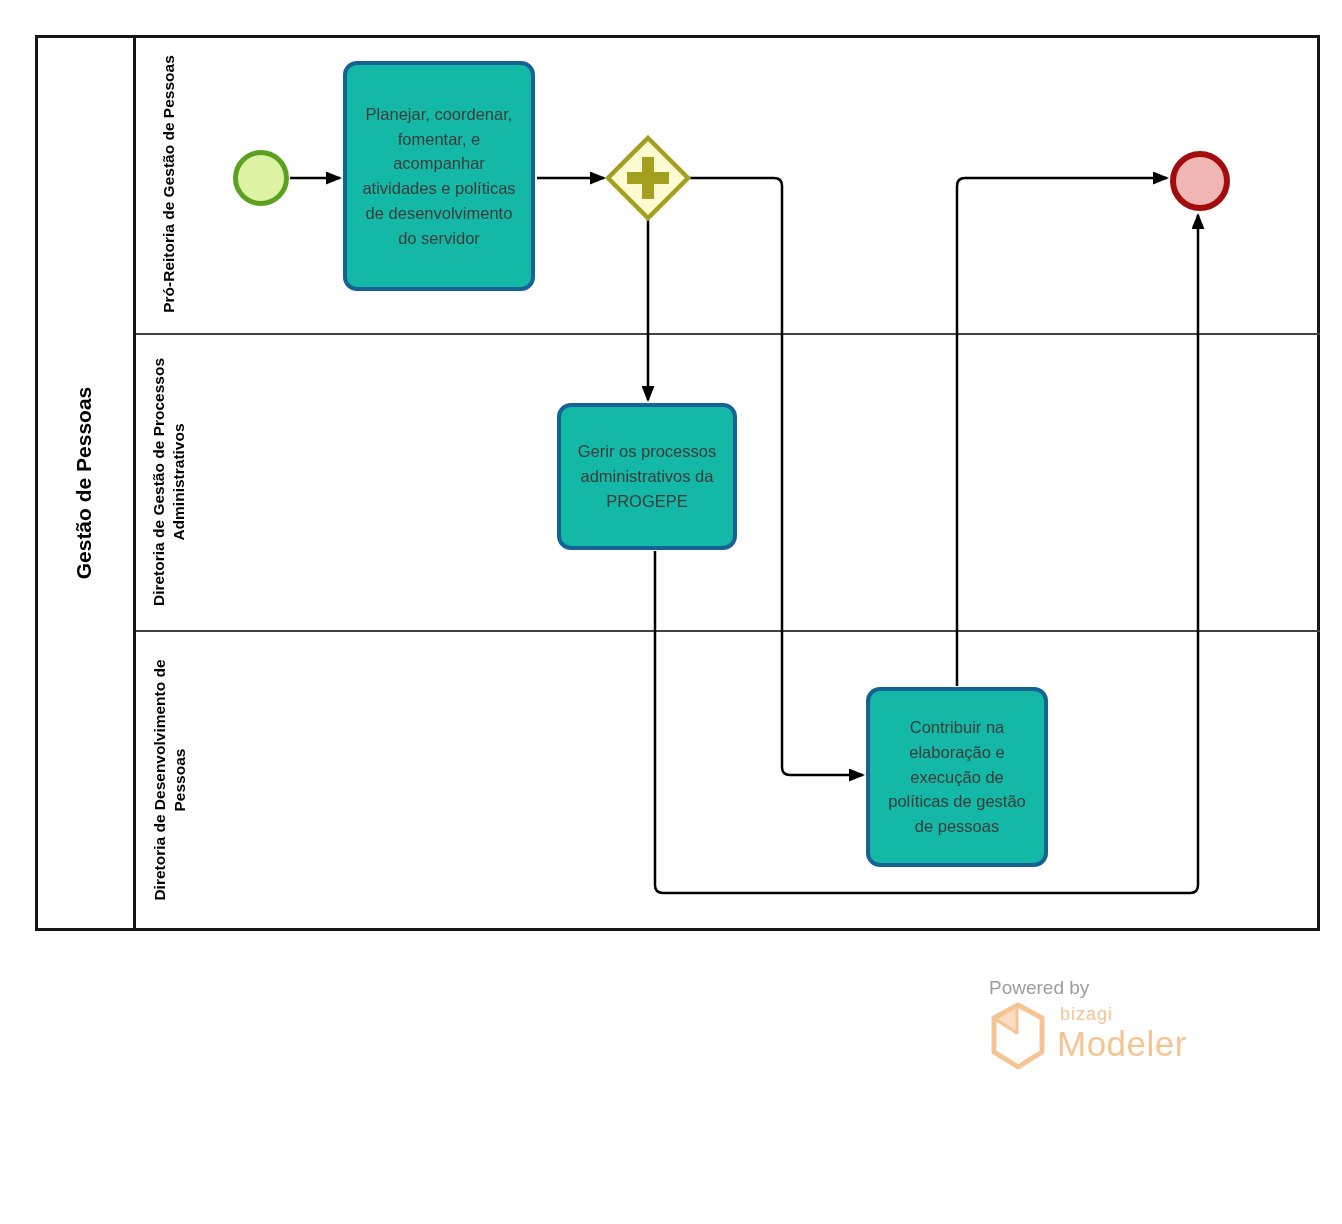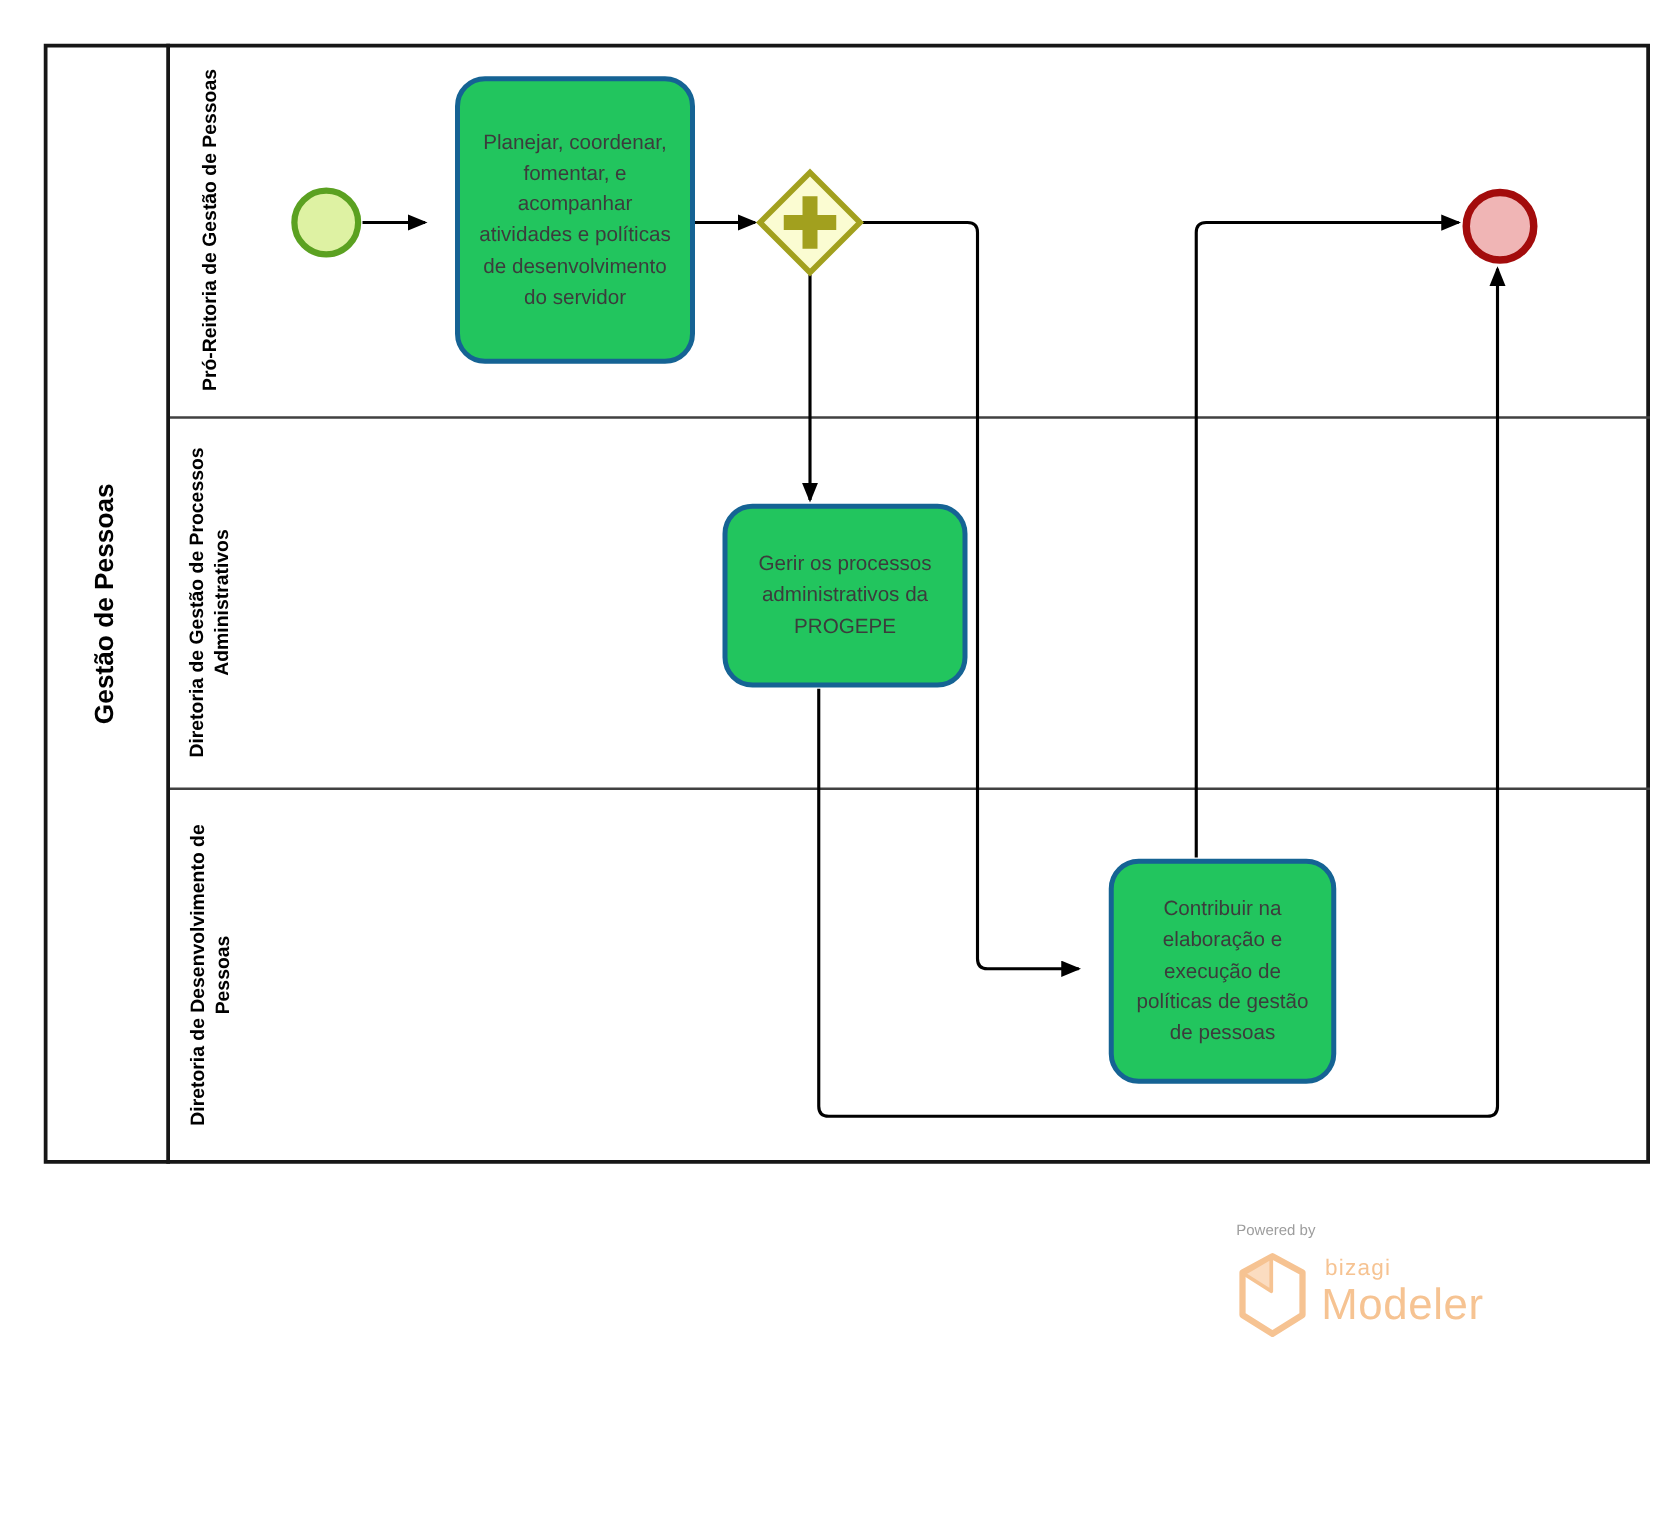--- a/index.html
+++ b/index.html
@@ -33,42 +33,41 @@
   .lane-label-3 { left:19px; top:744px; width:301px; height:72px; }
 
   
   .flows { position:absolute; left:0; top:0; }
   .flow-path { fill:none; stroke:#000000; stroke-width:2.5px; }
   .arrowhead { fill:#000000; }
 
   
   .task {
     position:absolute; box-sizing:border-box;
-    background:#22c55e; border:4px solid #156394; border-radius:24px;
+    background:#14b8a6; border:4px solid #156394; border-radius:14px;
     display:flex; align-items:center; justify-content:center;
     text-align:center; font-size:16.5px; line-height:1.5; color:#3c3c3c;
     padding:6px 10px;
-    margin-left:21px;
   }
   .task-planejar   { left:343px; top:61px;  width:192px; height:230px; }
-  .task-gerir      { left:557px; top:403px; width:196px; height:147px; }
+  .task-gerir      { left:557px; top:403px; width:180px; height:147px; }
   .task-contribuir { left:866px; top:687px; width:182px; height:180px; }
 
   
   .event { position:absolute; box-sizing:border-box; border-radius:50%; }
   .start-event { left:233px; top:150px; width:56px; height:56px; background:#def2a3; border:5px solid #5ba121; }
   .end-event   { left:1170px; top:151px; width:60px; height:60px; background:#f0b5b5; border:6px solid #a30c0c; }
 
   
   .gateway { position:absolute; left:603px; top:133px; width:90px; height:90px; }
   .gateway-diamond { fill:#fbfcd2; stroke:#a2a01e; stroke-width:4.5px; stroke-linejoin:miter; }
   .gateway-plus { stroke:#a2a01e; stroke-width:12px; fill:none; }
 
   
-  .powered-by { position:absolute; left:989px; top:977px; font-size:12px; font-weight:500; color:#9d9d9d; }
+  .powered-by { position:absolute; left:989px; top:977px; font-size:19px; font-weight:500; color:#9d9d9d; }
   .brand-icon { position:absolute; left:991px; top:1002px; }
   .hex-outline { fill:none; stroke:#f6c392; stroke-width:5px; stroke-linejoin:round; }
   .hex-fold { fill:#fbdcc0; stroke:#f6c392; stroke-width:3px; stroke-linejoin:round; }
   .brand-name { position:absolute; left:1060px; top:1004px; font-size:18px; color:#f6c392; letter-spacing:1px; }
   .product-name { position:absolute; left:1057px; top:1024px; font-size:35px; font-weight:400; color:#f6c392; letter-spacing:0.5px; }
 </style>
 </head>
 <body>
 
 <div class="canvas">

